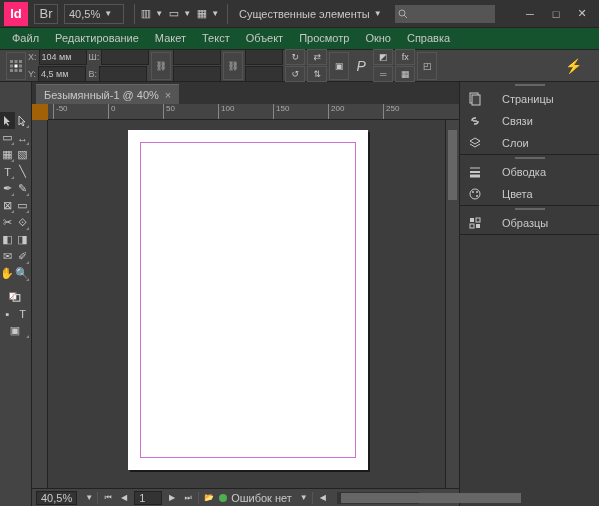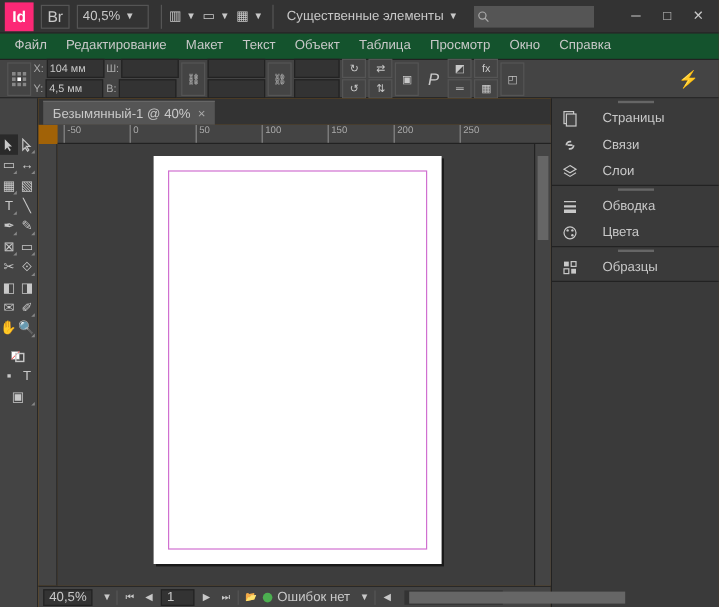--- a/index.html
+++ b/index.html
@@ -107,21 +107,20 @@
     <div class="win-btn">✕</div>
   </div>
 </div>
 
 <div class="menubar">
   <div class="menu-item">Файл</div>
   <div class="menu-item">Редактирование</div>
   <div class="menu-item">Макет</div>
   <div class="menu-item">Текст</div>
   <div class="menu-item">Объект</div>
-  <div class="menu-item">Таблица</div>
   <div class="menu-item">Просмотр</div>
   <div class="menu-item">Окно</div>
   <div class="menu-item">Справка</div>
 </div>
 
 <div class="controlbar">
   <div class="ctrl-iconbtn tall">
     <svg width="12" height="12" viewBox="0 0 12 12">
         <rect x="0" y="0" width="3" height="3" fill="#888"></rect>
         <rect x="4.5" y="0" width="3" height="3" fill="#888"></rect>

